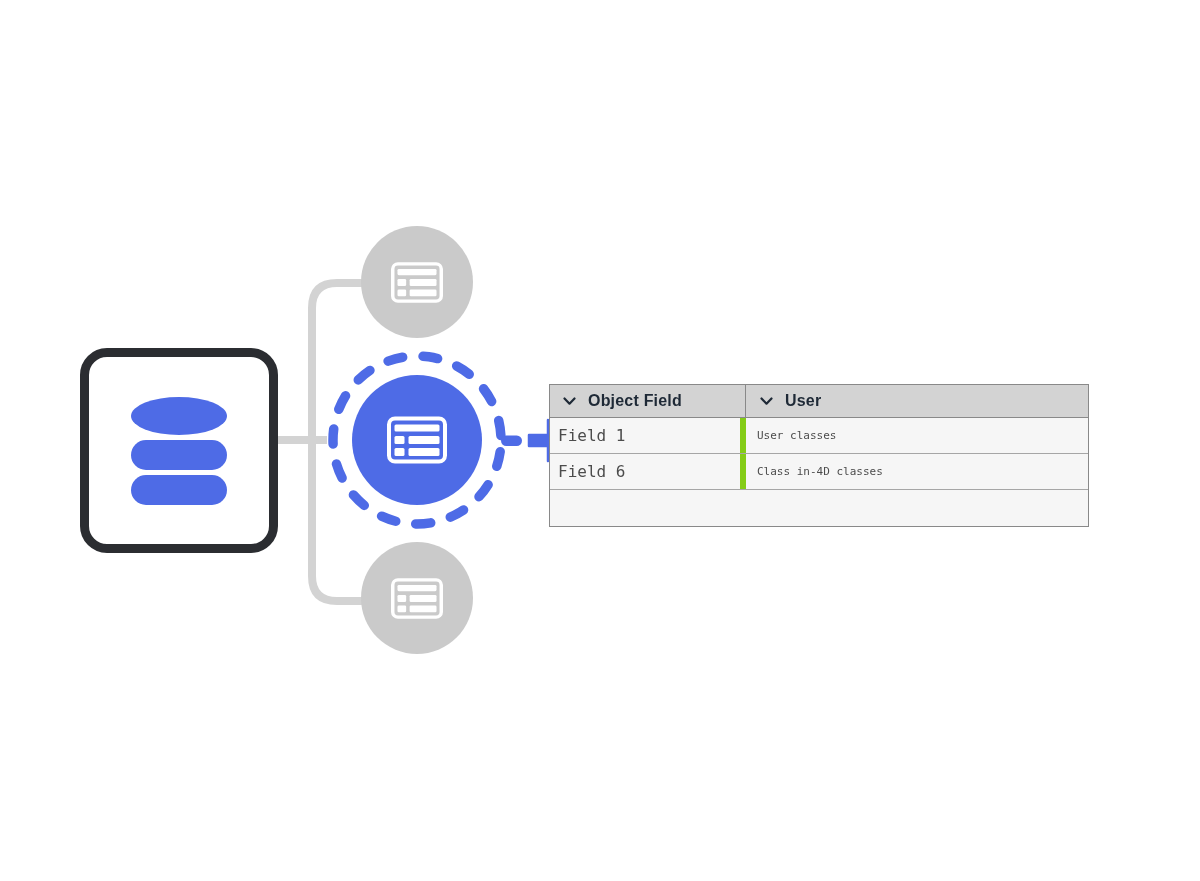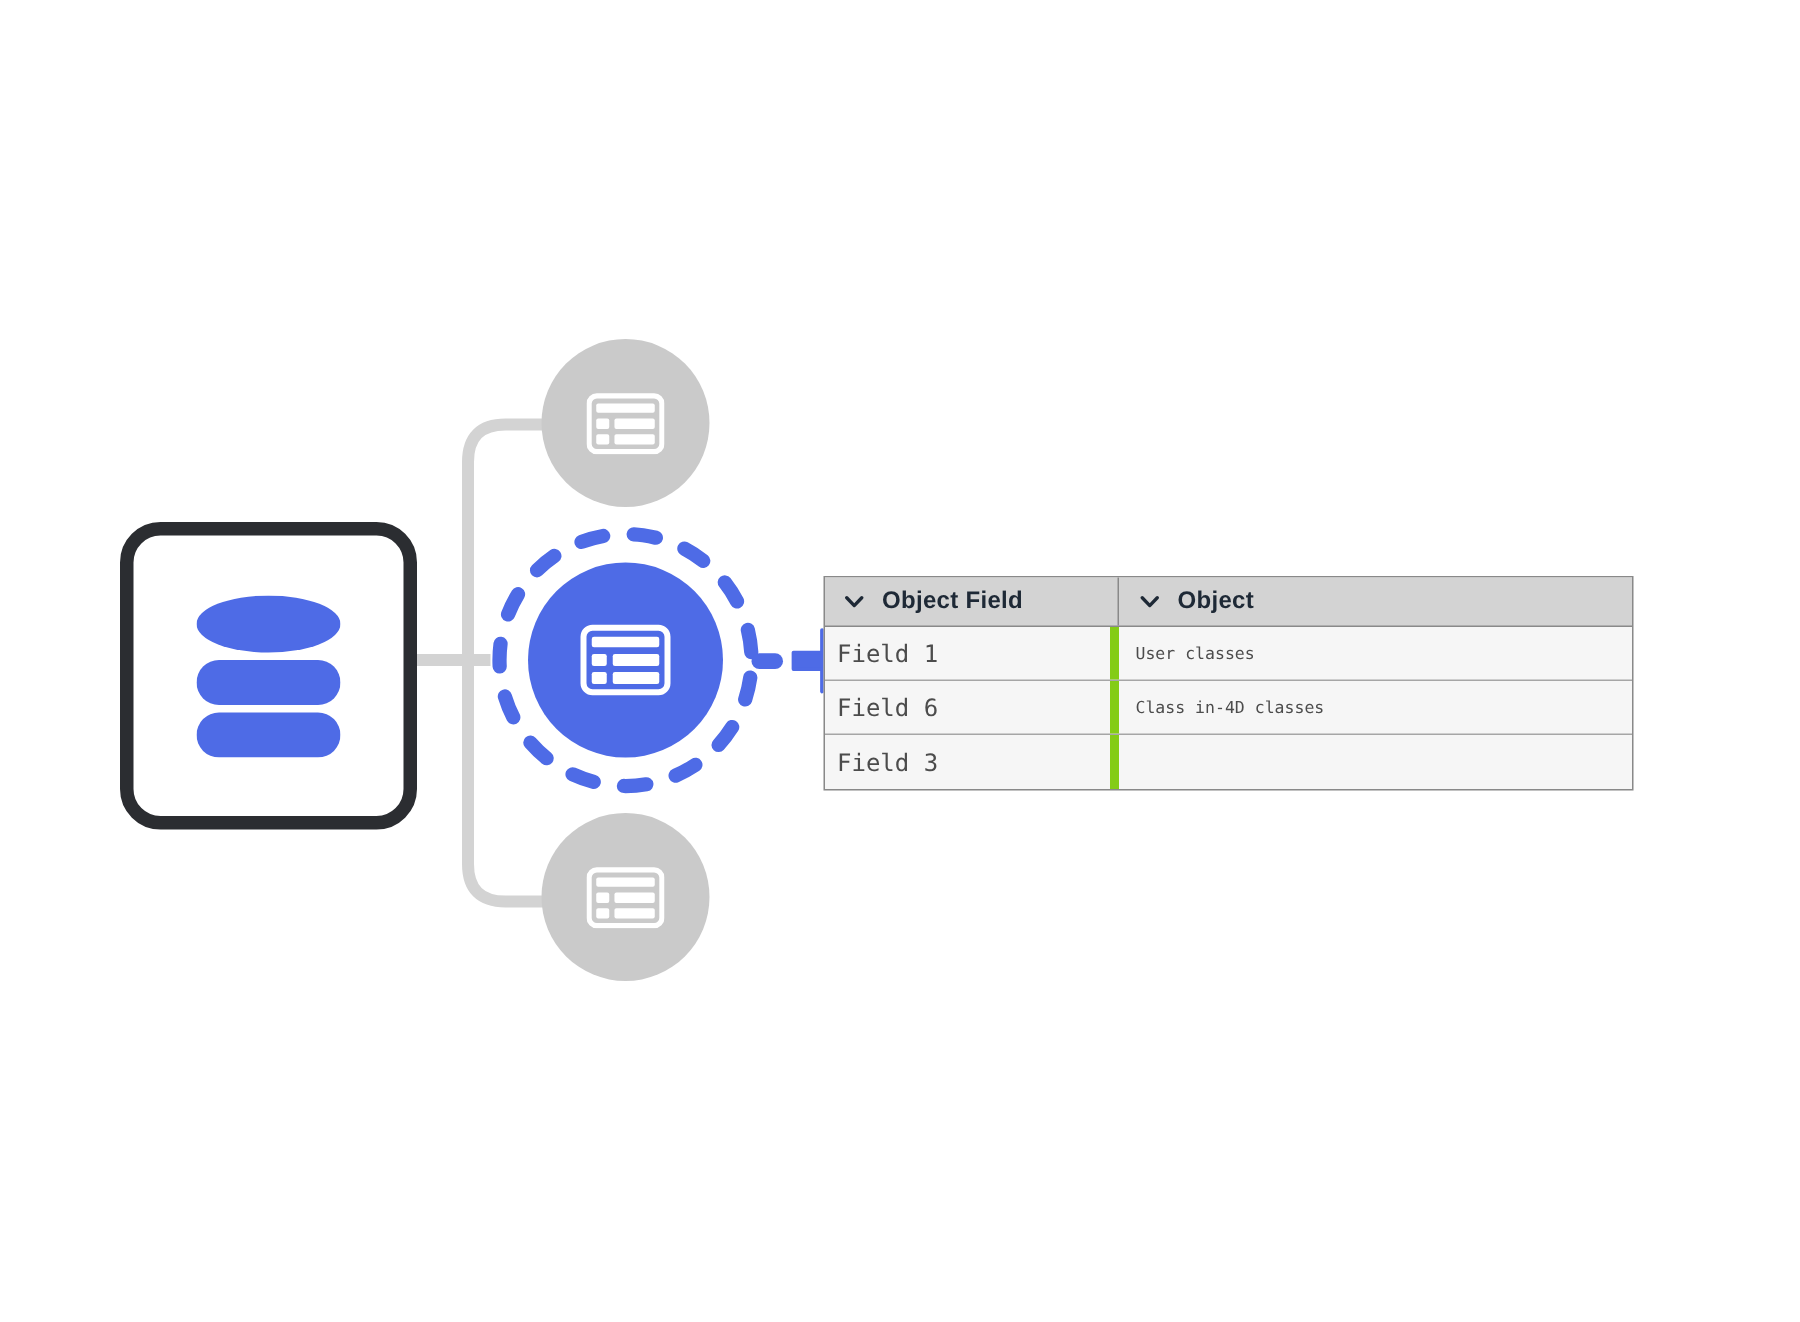--- a/index.html
+++ b/index.html
@@ -159,30 +159,29 @@
       <div class="th">
         <svg class="chev" width="13" height="9" viewBox="0 0 13 9">
           <path d="M1.5 1.5 L6.5 6.7 L11.5 1.5" fill="none" stroke="#1e2936" stroke-width="2.2" stroke-linecap="round" stroke-linejoin="round"></path>
         </svg>
         <span>Object Field</span>
       </div>
       <div class="th th-class">
         <svg class="chev" width="13" height="9" viewBox="0 0 13 9">
           <path d="M1.5 1.5 L6.5 6.7 L11.5 1.5" fill="none" stroke="#1e2936" stroke-width="2.2" stroke-linecap="round" stroke-linejoin="round"></path>
         </svg>
-        <span>Object</span>
+        <span>User</span>
       </div>
     </div>
 
     <div class="tr">
       <div class="td td-field">Field 1</div>
       <div class="td td-class">User classes</div>
     </div>
     <div class="tr">
       <div class="td td-field">Field 6</div>
       <div class="td td-class">Class in-4D classes</div>
     </div>
     <div class="tr">
-      <div class="td td-field">Field 3</div>
     </div>
   </div>
 
 </div>
 
 </body></html>

